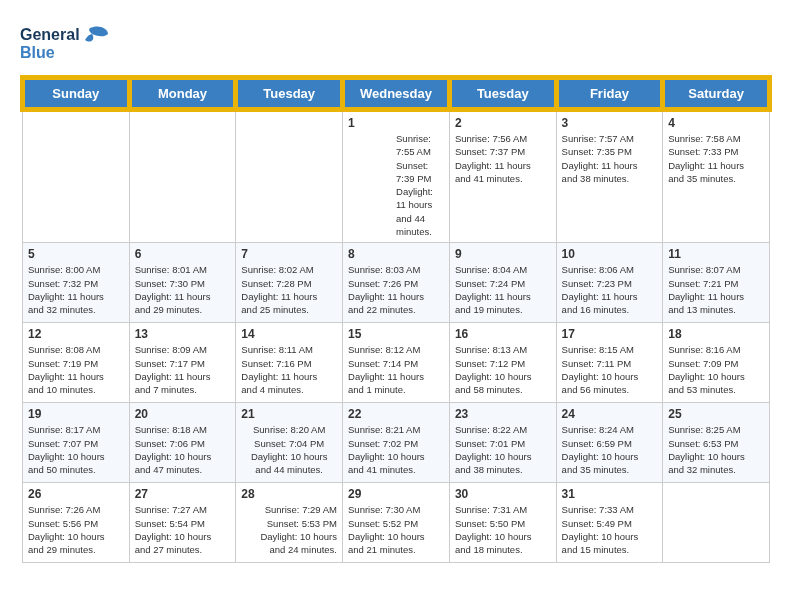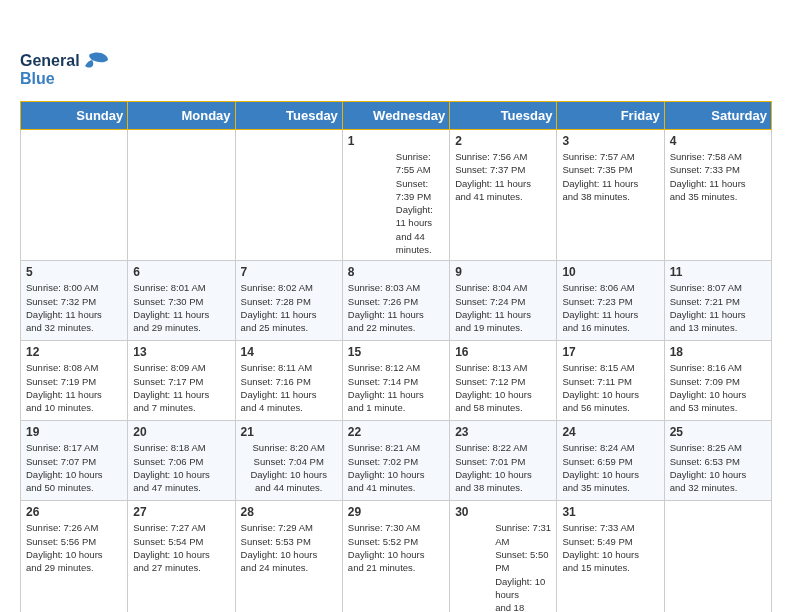--- a/index.html
+++ b/index.html
@@ -13,21 +13,20 @@
     .header {
       display: flex;
       justify-content: space-between;
       align-items: flex-start;
       margin-bottom: 10px;
     }
     .logo {
       display: flex;
       flex-direction: column;
       align-items: flex-start;
-      margin-top: 26px;
     }
     .logo-wrapper {
       display: flex;
       align-items: center;
       gap: 4px;
     }
     .title-block {
       text-align: right;
     }
     .month-title {
@@ -43,22 +42,22 @@
       width: 100%;
       border-collapse: collapse;
       border: 1px solid #ccc;
     }
     .calendar th {
       background-color: #3a7fc1;
       color: #fff;
       font-size: 13px;
       font-weight: bold;
       padding: 6px 4px;
-      text-align: right;
-      border: 1px solid #eab308;
+      text-align: center;
+      border: 5px solid #eab308;
     }
     .calendar td {
       width: 107px;
       vertical-align: top;
       padding: 4px 5px;
       border: 1px solid #ccc;
       font-size: 10px;
       color: #333;
       background: #fff;
       height: 80px;
@@ -310,35 +309,35 @@
         </td>
         <td>
           <span class="day-num">27</span>
           <div class="day-info" style="white-space: pre-line;">Sunrise: 7:27 AM
 Sunset: 5:54 PM
 Daylight: 10 hours
 and 27 minutes.</div>
         </td>
         <td>
           <span class="day-num">28</span>
-          <div class="day-info" style="white-space: pre-line;">Sunrise: 7:29 AM
+          <div class="day-info" style="white-space: pre-line; text-align: right;">Sunrise: 7:29 AM
 Sunset: 5:53 PM
 Daylight: 10 hours
 and 24 minutes.</div>
         </td>
         <td>
           <span class="day-num">29</span>
           <div class="day-info" style="white-space: pre-line;">Sunrise: 7:30 AM
 Sunset: 5:52 PM
 Daylight: 10 hours
 and 21 minutes.</div>
         </td>
         <td>
           <span class="day-num">30</span>
-          <div class="day-info" style="white-space: pre-line; margin-left: 40px;">Sunrise: 7:31 AM
+          <div class="day-info" style="white-space: pre-line;">Sunrise: 7:31 AM
 Sunset: 5:50 PM
 Daylight: 10 hours
 and 18 minutes.</div>
         </td>
         <td>
           <span class="day-num">31</span>
           <div class="day-info" style="white-space: pre-line;">Sunrise: 7:33 AM
 Sunset: 5:49 PM
 Daylight: 10 hours
 and 15 minutes.</div>

